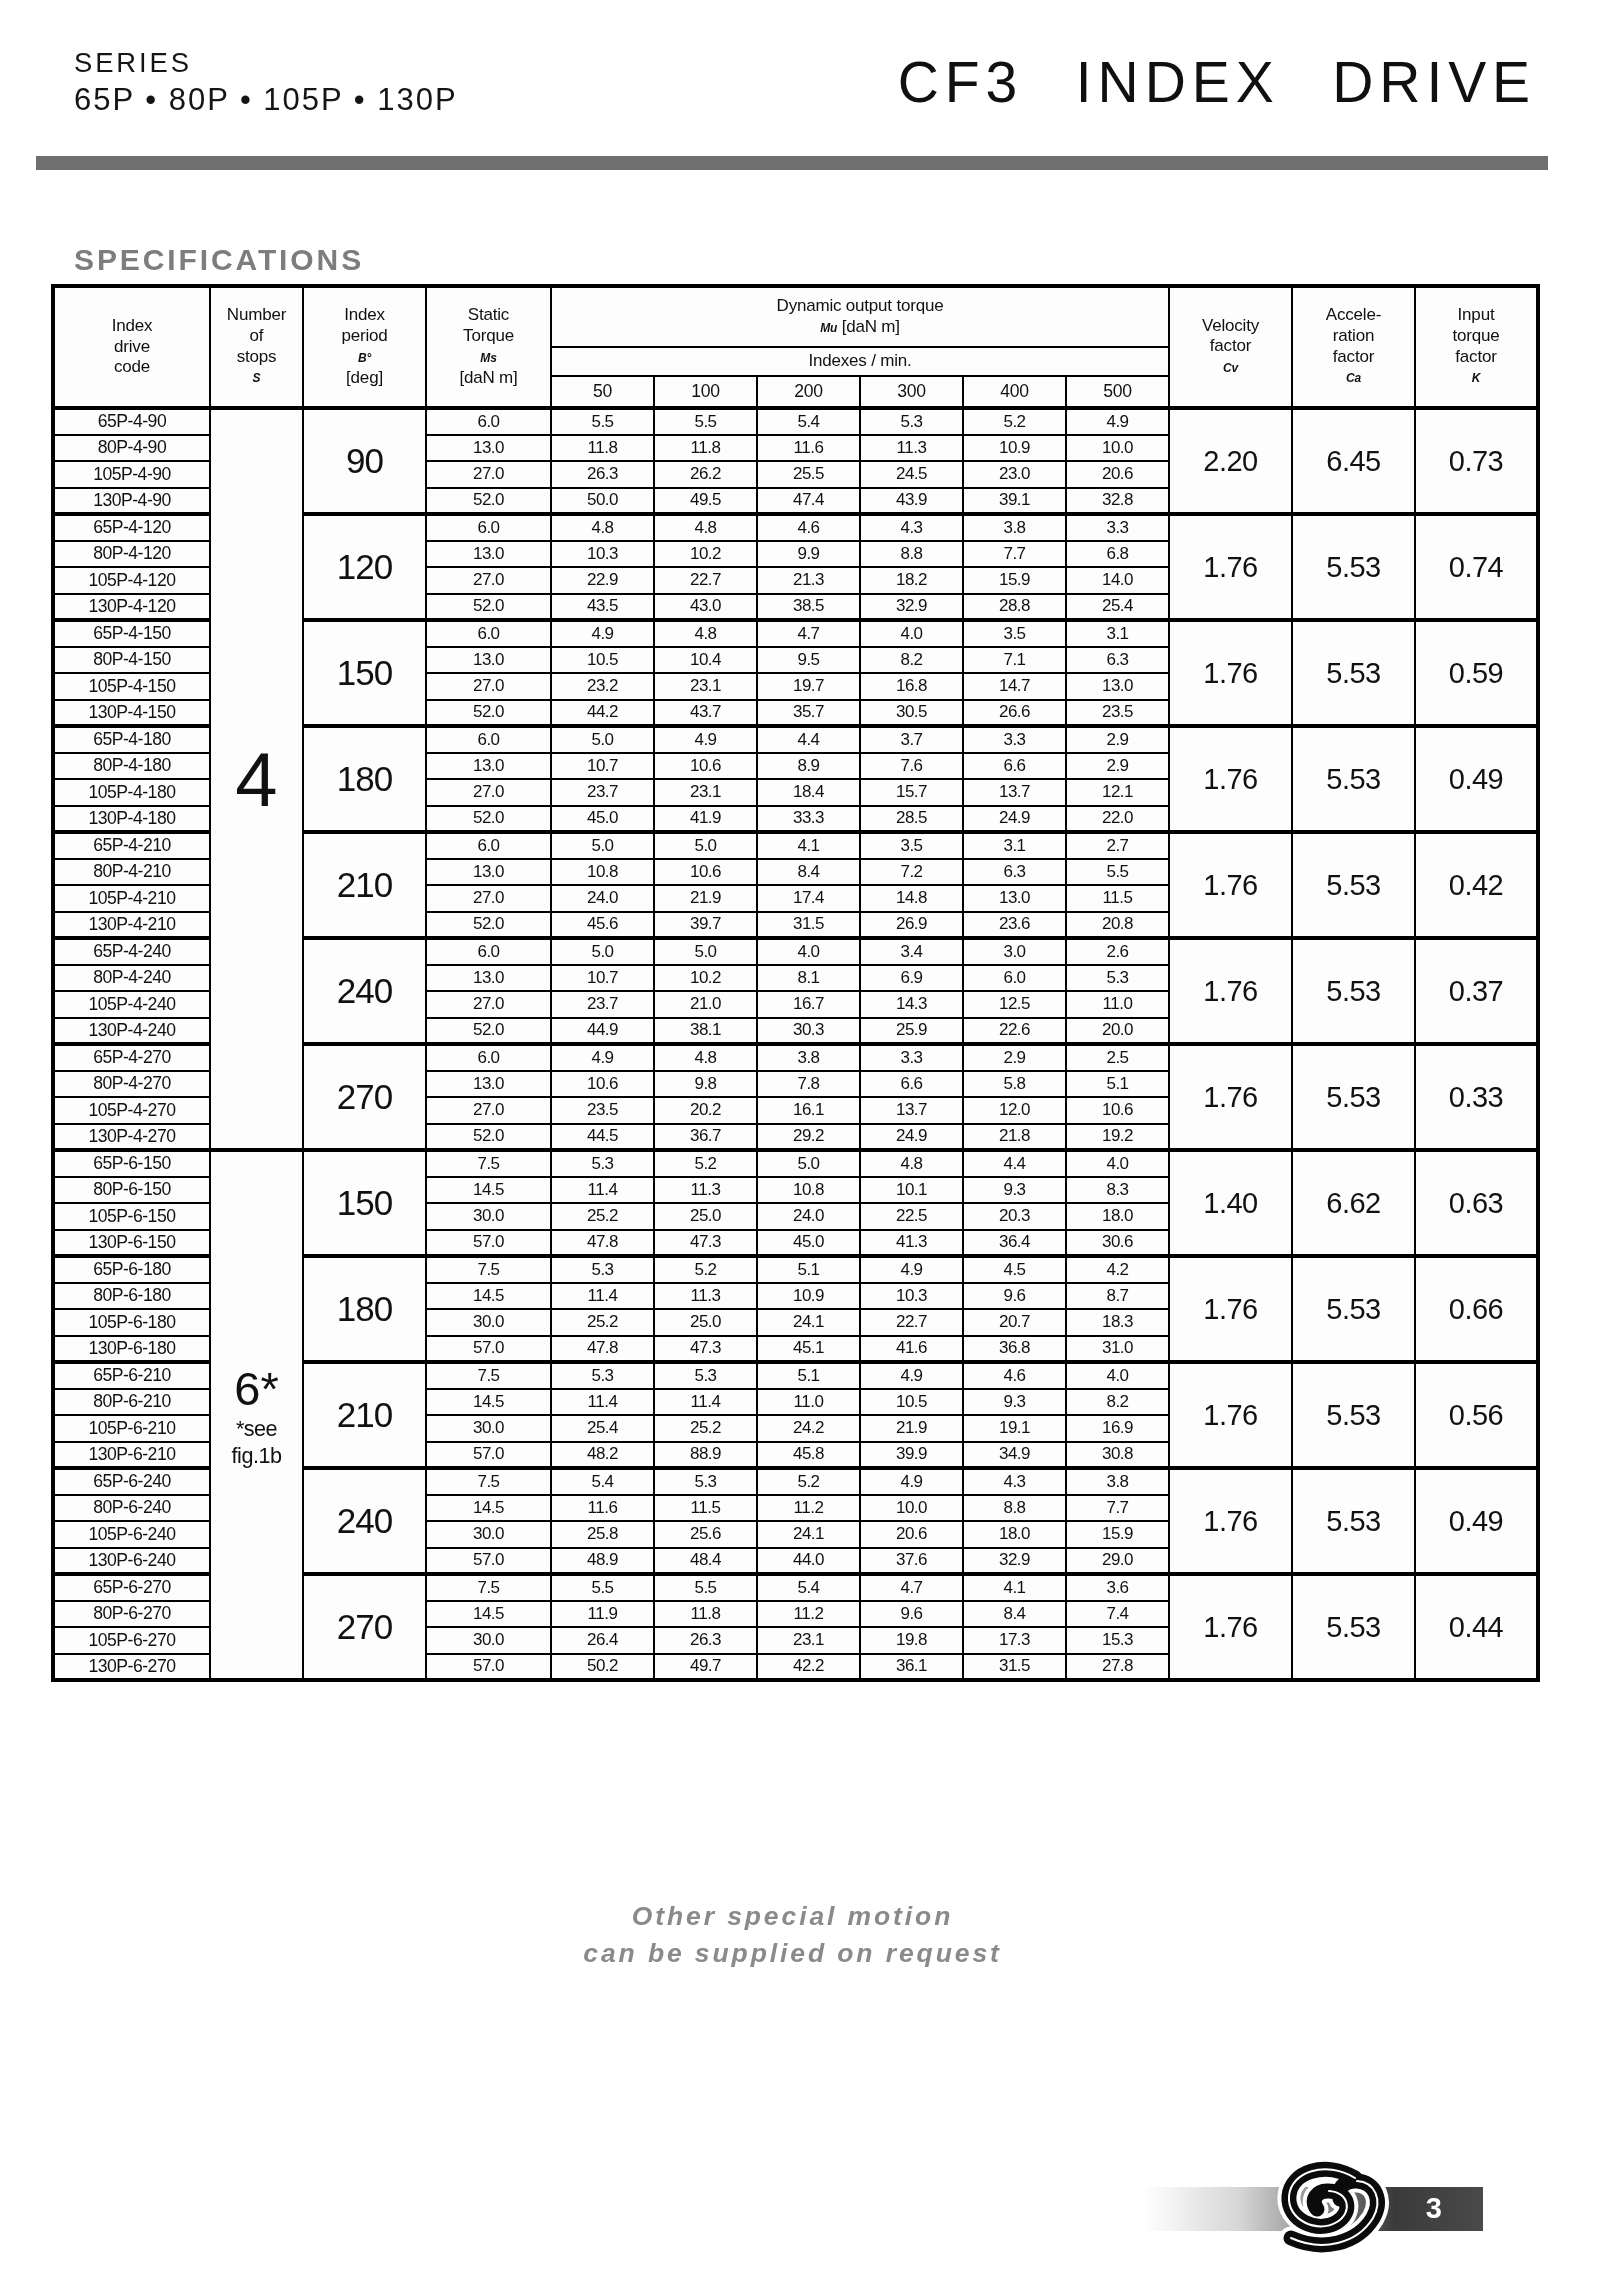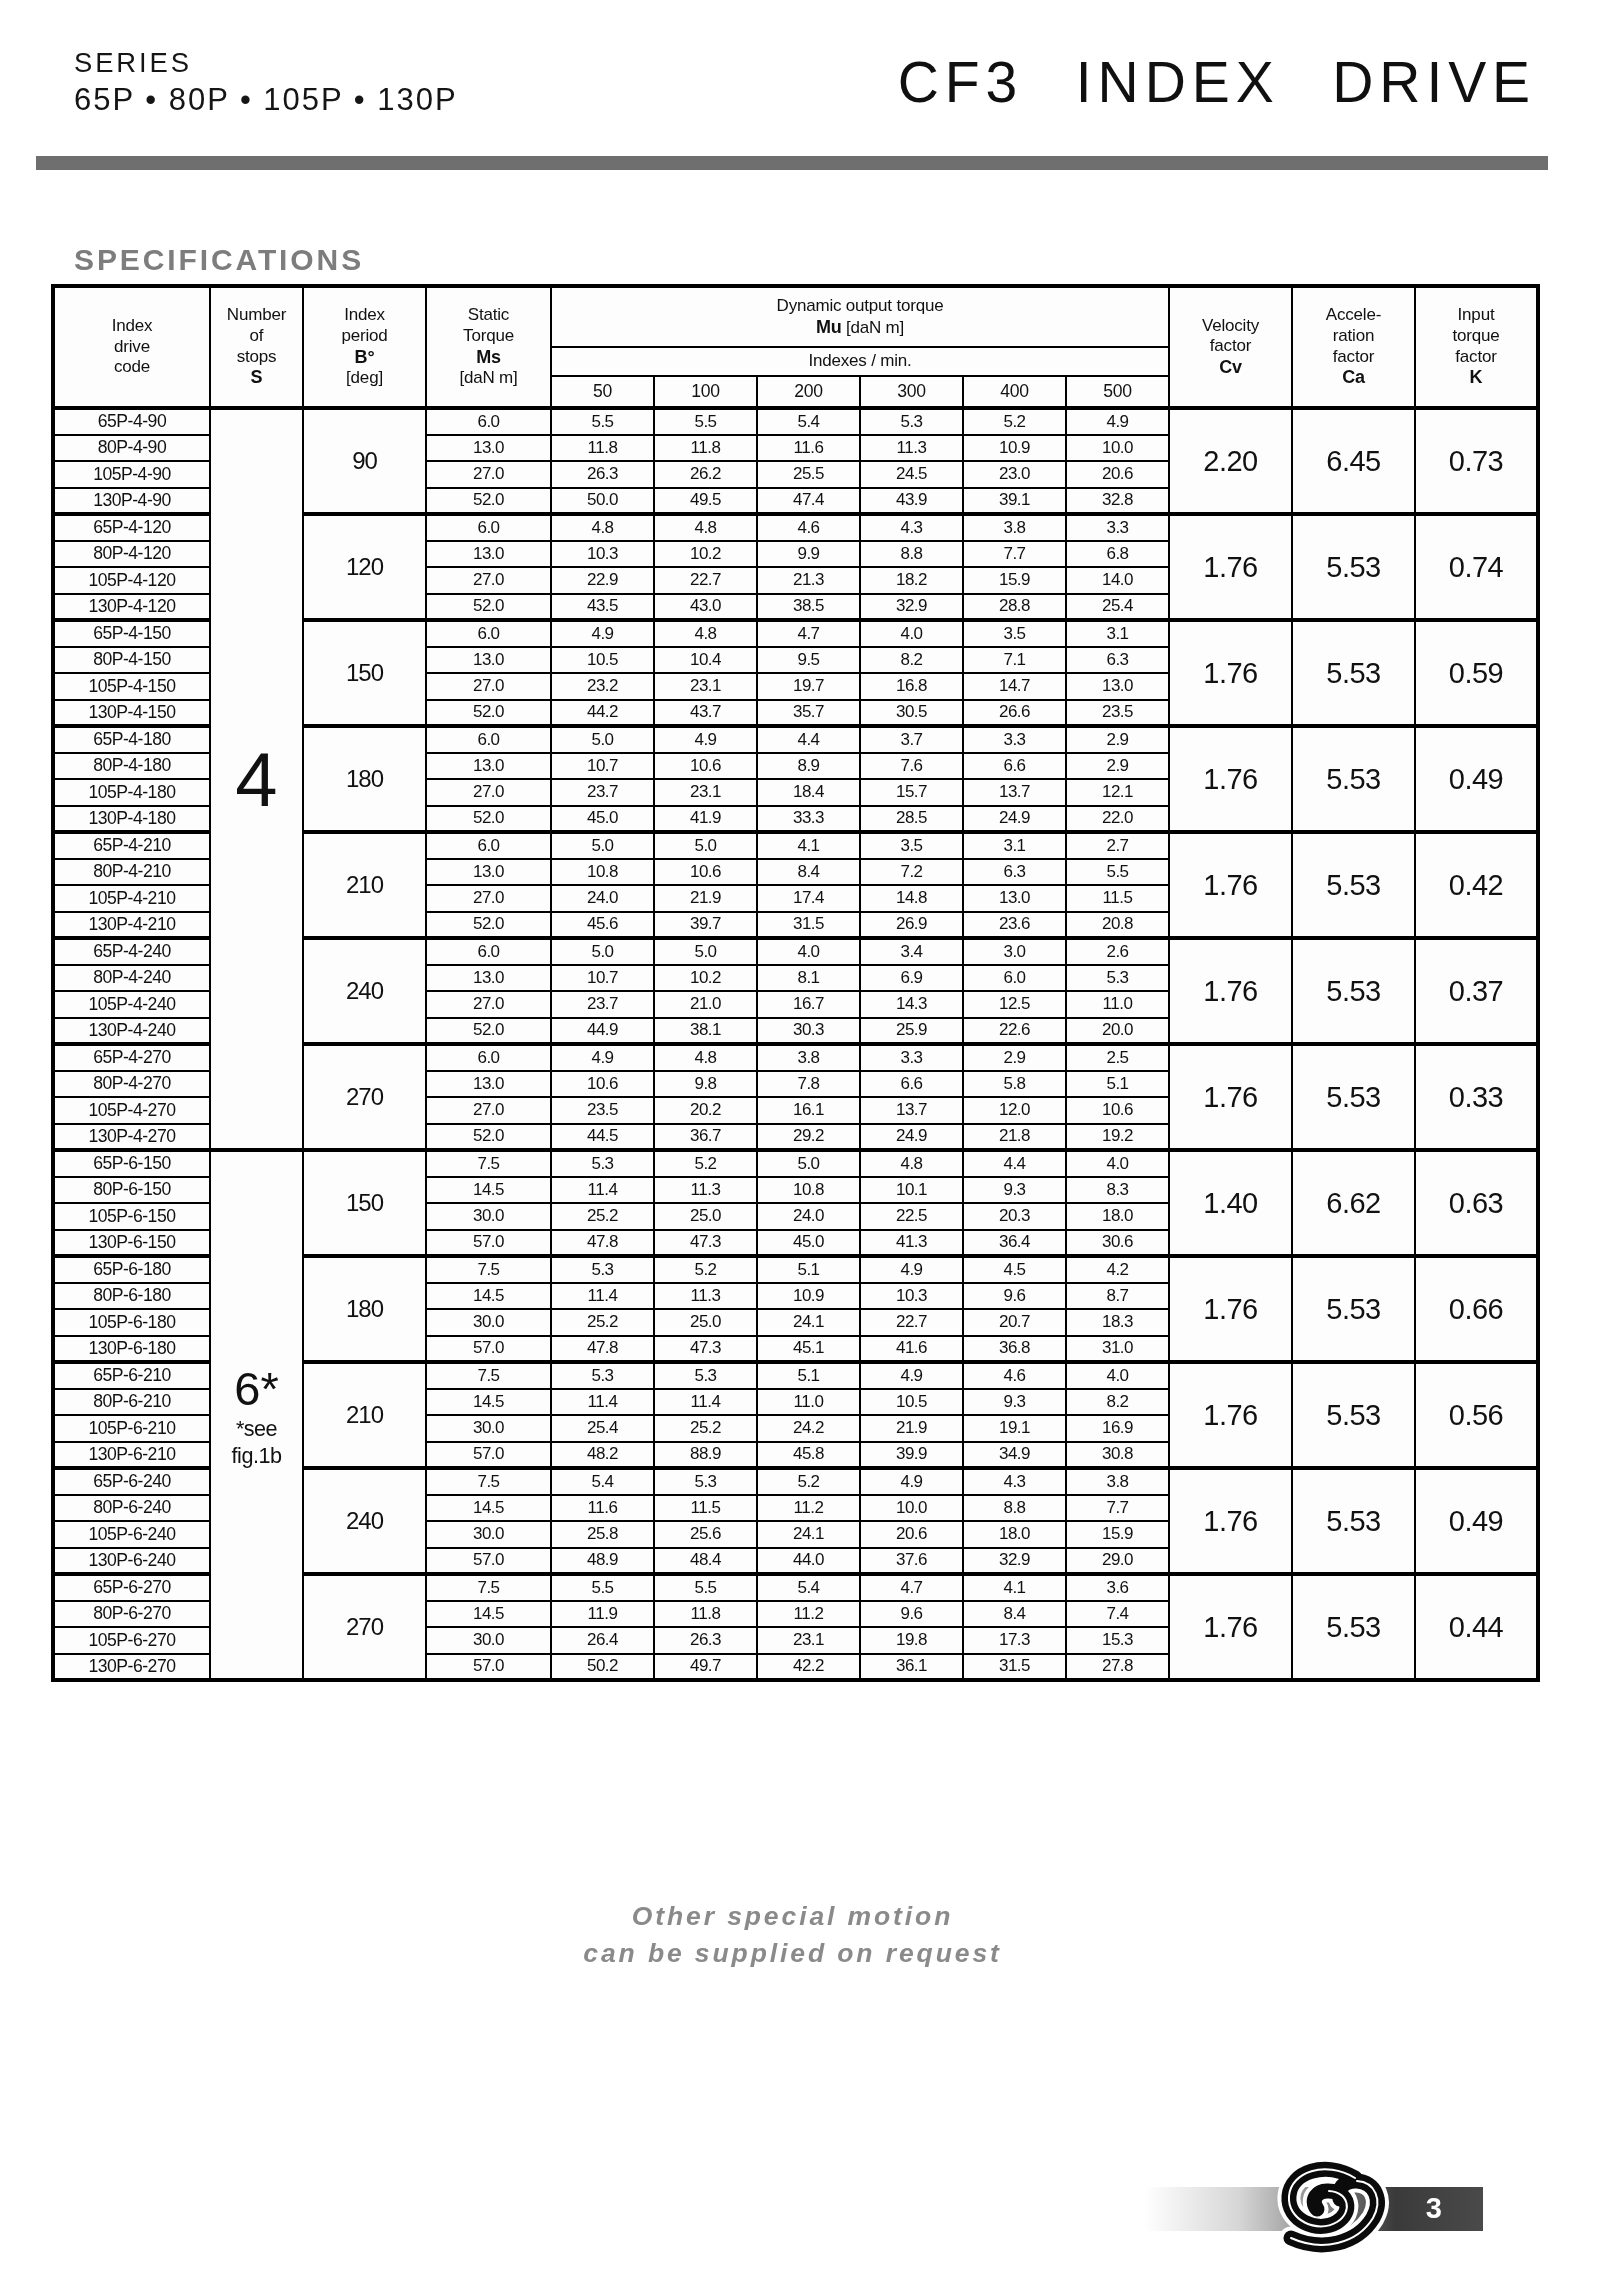--- a/index.html
+++ b/index.html
@@ -19,26 +19,26 @@
   #spec-table{position:absolute;left:51px;top:284px;width:1483px;
               border-collapse:collapse;table-layout:fixed;border:4.9px solid #000;}
   #spec-table td{border:2.9px solid #000;padding:0;text-align:center;vertical-align:middle;
                  background:#fdfdfd;}
   #spec-table tr.gs > td, #spec-table tr.ss > td{border-top:4.9px solid #000;}
   .hrow1{height:61px;} .hrow2{height:29px;} .hrow3{height:32px;}
   #spec-table tbody tr{height:26.5px;}
 
   .hcell{font-size:17px;line-height:20.6px;letter-spacing:-0.2px;}
   .hline{white-space:nowrap;}
-  .hb{font-weight:700;font-size:18px;}
+  .hb{font-weight:700;font-size:12px;font-style:italic;}
   .tick{font-size:17.6px;letter-spacing:-0.3px;}
 
   .code{font-weight:400;font-size:17.6px;letter-spacing:-0.5px;}
   .num{font-size:17px;letter-spacing:-0.5px;}
-  .period{font-size:24px;font-weight:400;letter-spacing:-1px;}
+  .period{font-size:35px;font-weight:400;letter-spacing:-1px;}
   .factor{font-size:29px;font-weight:400;letter-spacing:-0.5px;}
   .stops-num.lg{font-size:76px;font-weight:400;}
   .stops-num.sm{font-size:47px;font-weight:400;}
   .stops-note{font-size:21.6px;line-height:26.5px;letter-spacing:-0.5px;}
 
   
   .footer-note{position:absolute;left:51px;width:1483px;top:1898px;text-align:center;
                color:#8a8a8a;font-weight:700;font-size:26.5px;letter-spacing:2.9px;line-height:37px;font-style:italic;}
 
   .page-bar{position:absolute;left:1144px;top:2187px;width:339px;height:44px;

